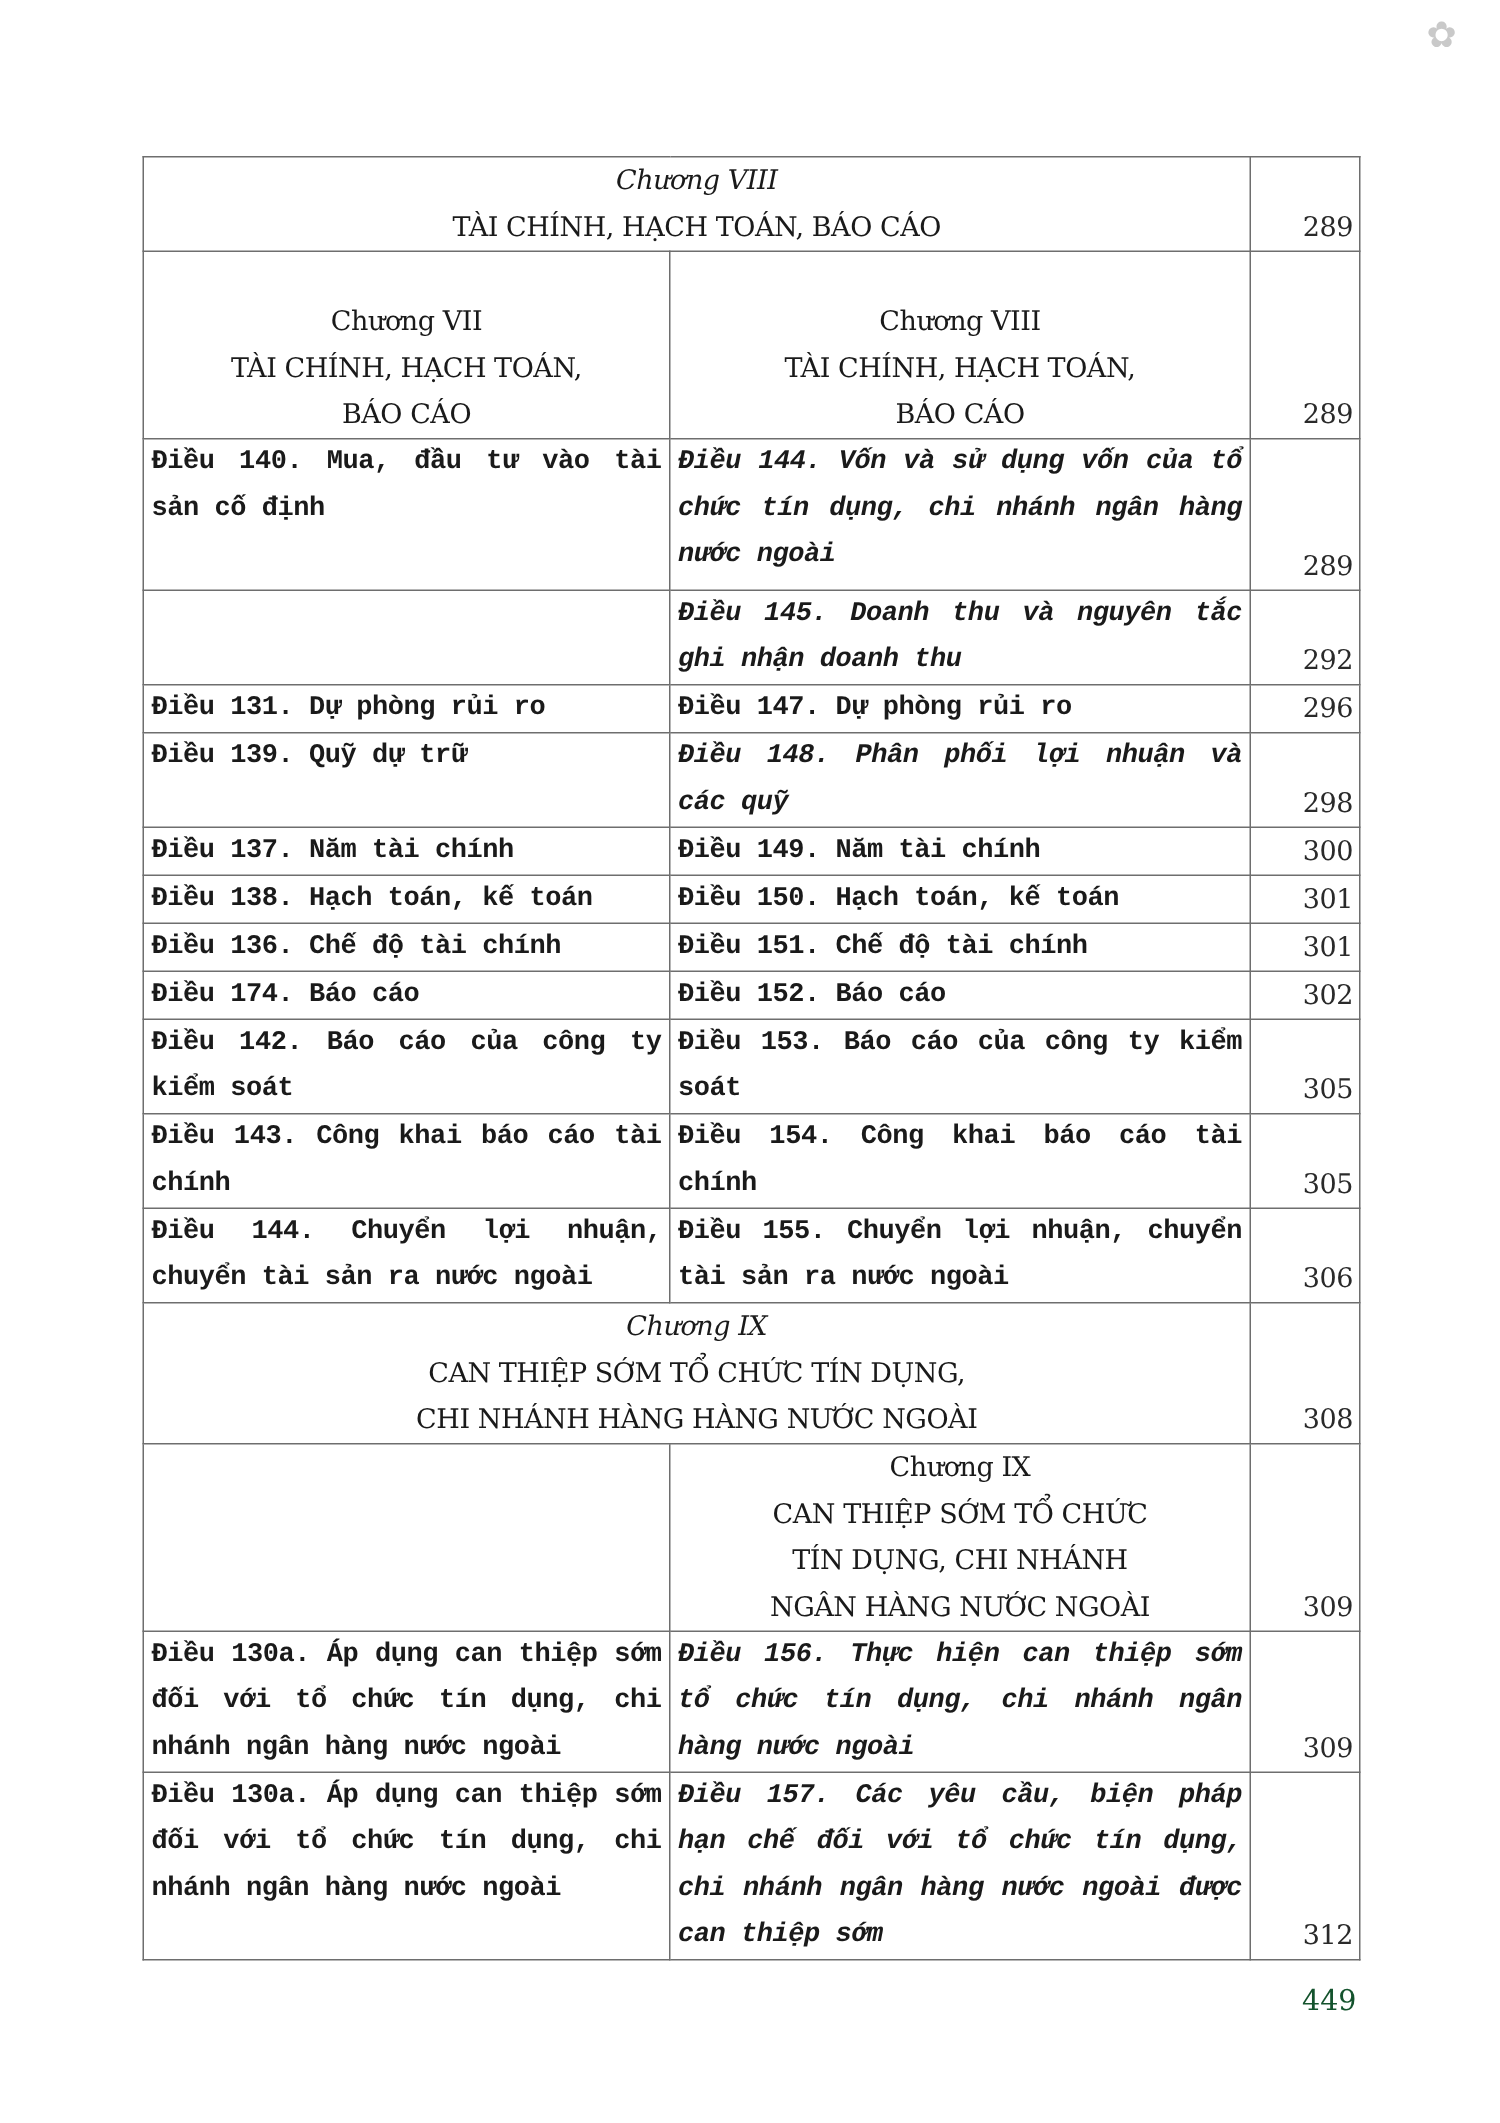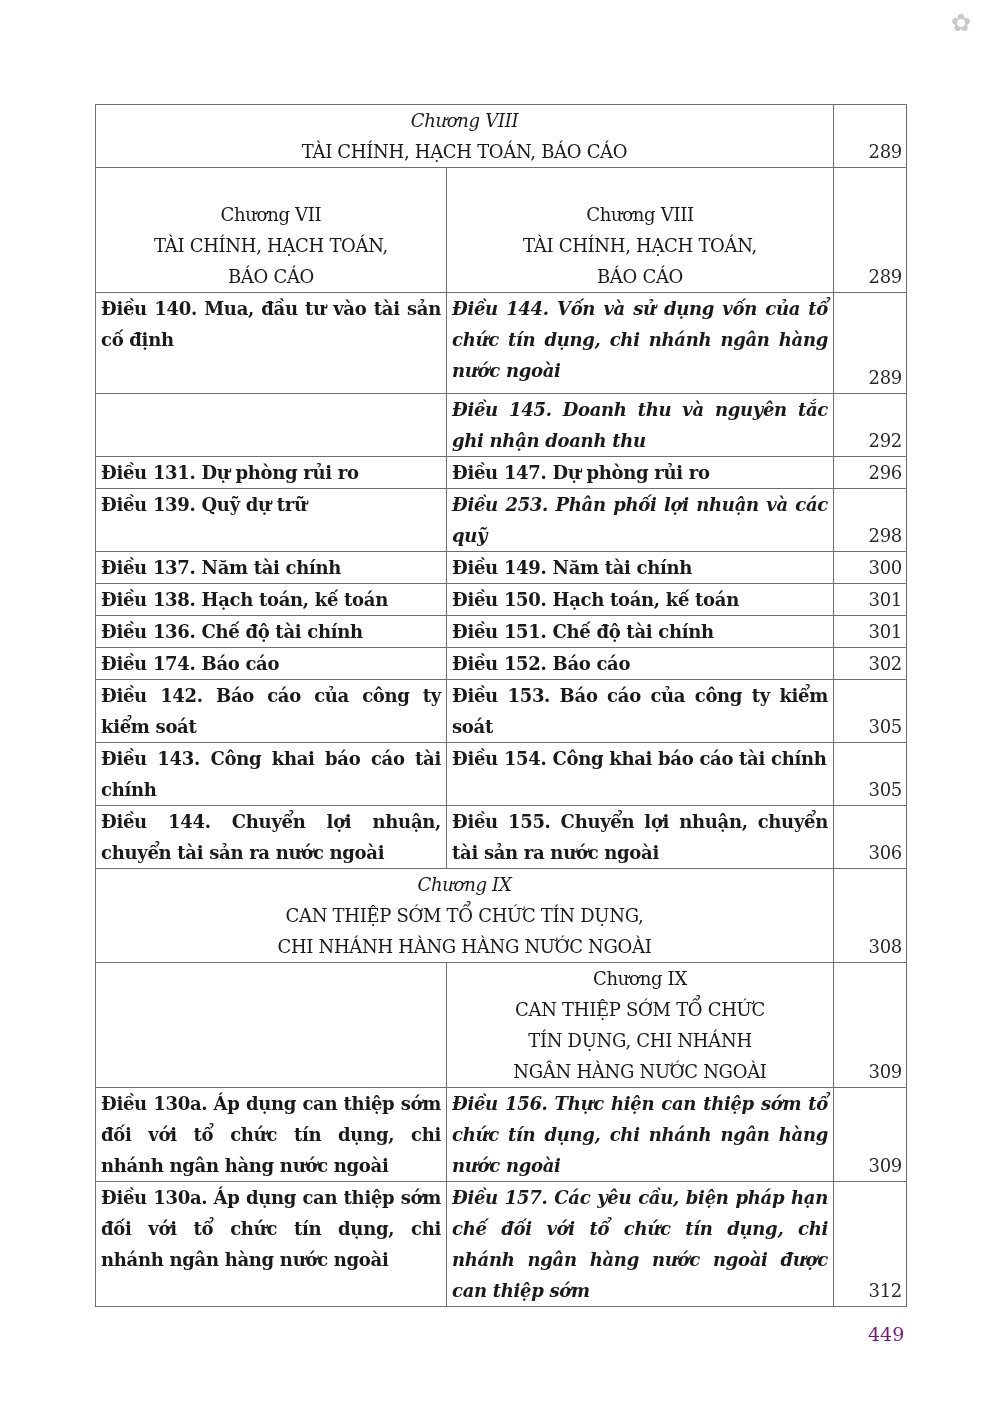--- a/index.html
+++ b/index.html
@@ -29,24 +29,24 @@
       font-weight: normal; font-size: 16px; padding-right: 4px !important;
       color: #2a2a2a;
     }
     td.center { text-align: center; }
     .ch-head { display: block; }
     .ch-italic { font-style: italic; font-weight: normal; }
     .ch-plain { font-weight: normal; }
     .ch-title { font-weight: normal; text-transform: none; }
     .bold { font-weight: bold; }
     .bold-italic { font-weight: bold; font-style: italic; }
-    .justify { text-align: justify; text-align-last: left; }
+    .justify { text-align: justify; text-align-last: left; font-family: Liberation Mono, monospace; }
     .page-number {
       position: absolute; left: 868px; top: 1323px;
-      font-size: 19px; color: #701a75;
+      font-size: 19px; color: #14532d;
     }
   </style>
 </head>
 <body>
 
 <div class="corner-ornament">✿</div>
 
 <table class="toc">
   <colgroup>
       <col class="c1">
@@ -84,21 +84,21 @@
         <td class="bold-italic justify">Điều 145. Doanh thu và nguyên tắc ghi nhận doanh thu</td>
         <td class="page">292</td>
       </tr>
       <tr style="height: 32px;">
         <td class="bold justify">Điều 131. Dự phòng rủi ro</td>
         <td class="bold justify">Điều 147. Dự phòng rủi ro</td>
         <td class="page">296</td>
       </tr>
       <tr style="height: 31px;">
         <td class="bold justify">Điều 139. Quỹ dự trữ</td>
-        <td class="bold-italic justify">Điều 253. Phân phối lợi nhuận và các quỹ</td>
+        <td class="bold-italic justify">Điều 148. Phân phối lợi nhuận và các quỹ</td>
         <td class="page">298</td>
       </tr>
       <tr style="height: 31px;">
         <td class="bold justify">Điều 137. Năm tài chính</td>
         <td class="bold justify">Điều 149. Năm tài chính</td>
         <td class="page">300</td>
       </tr>
       <tr style="height: 32px;">
         <td class="bold justify">Điều 138. Hạch toán, kế toán</td>
         <td class="bold justify">Điều 150. Hạch toán, kế toán</td>

